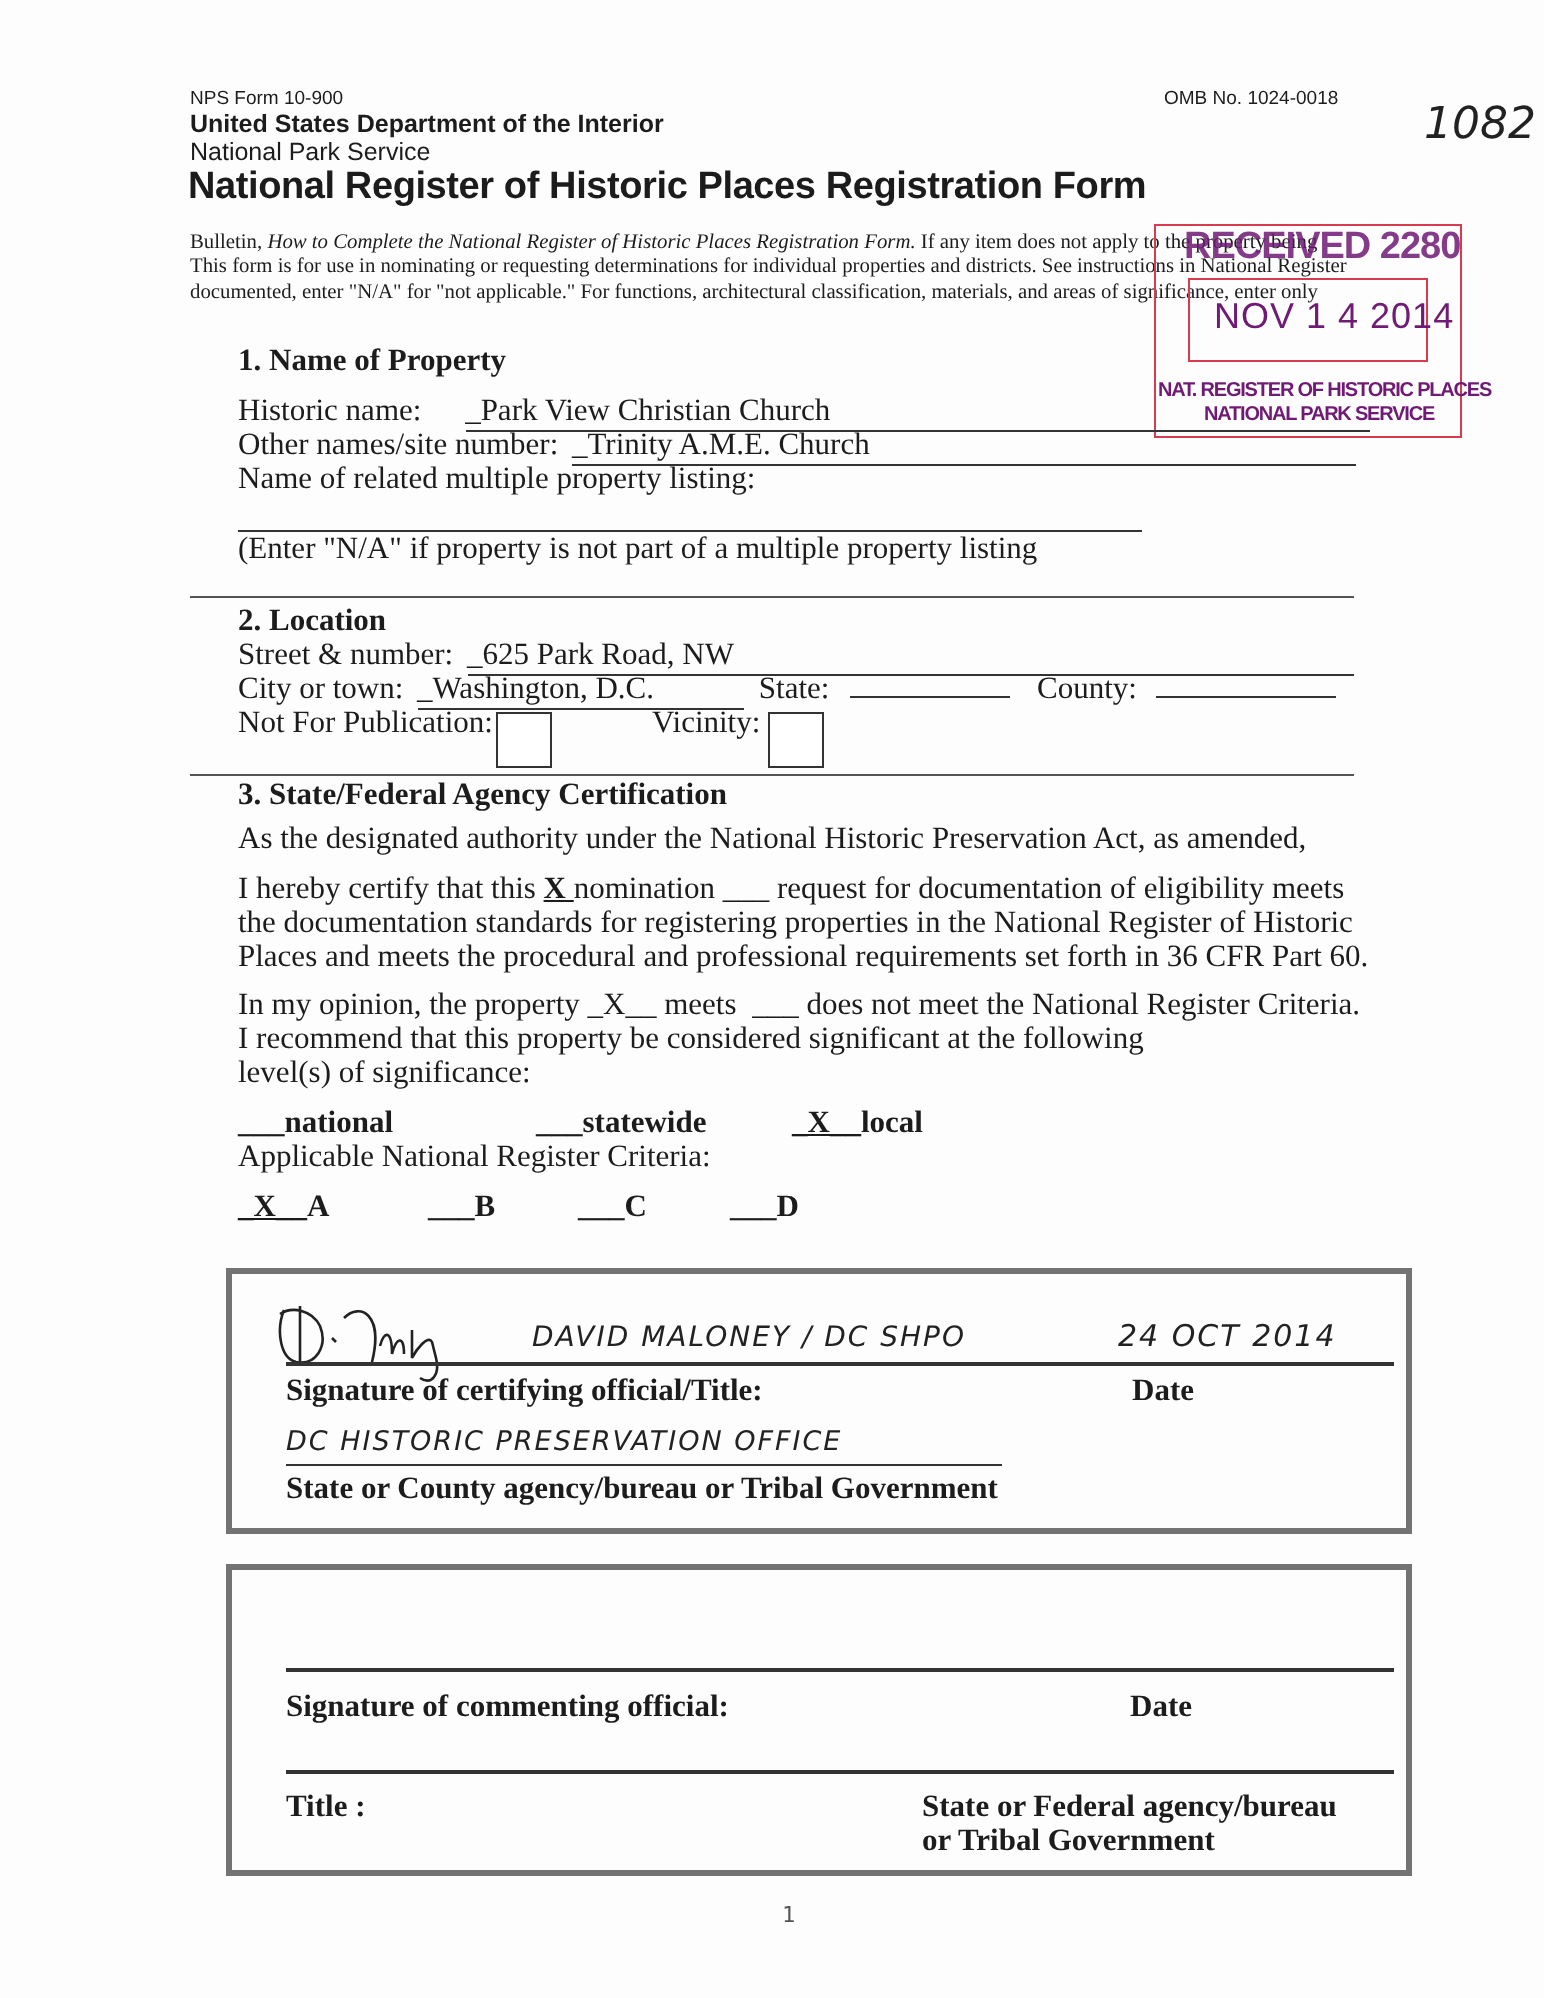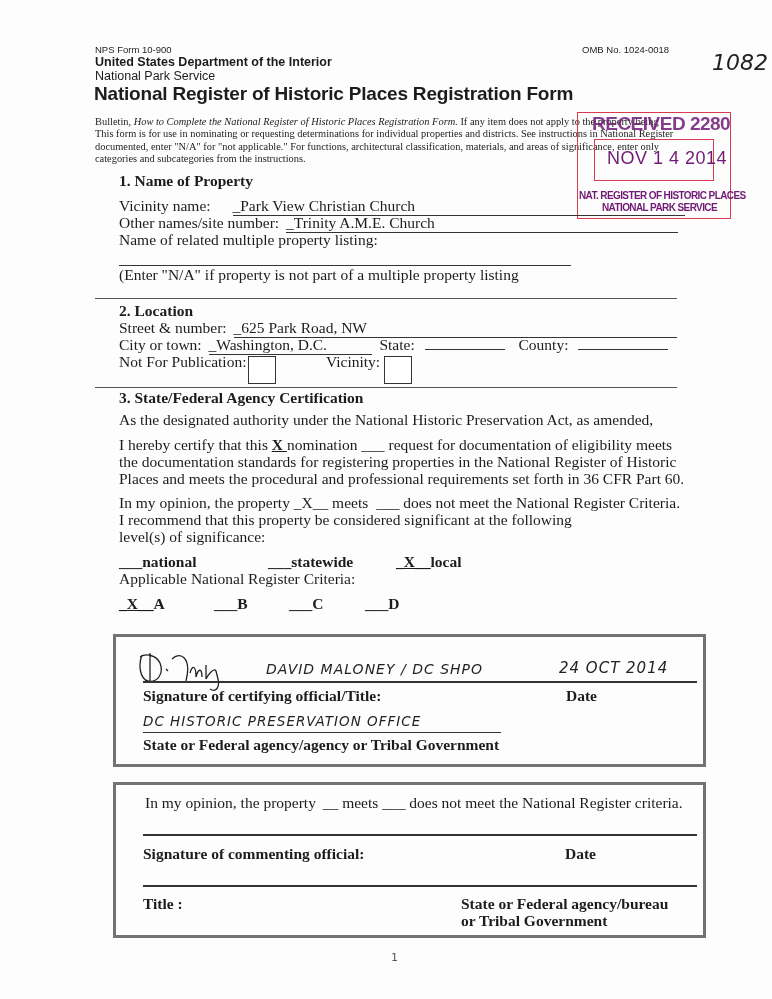--- a/index.html
+++ b/index.html
@@ -34,35 +34,34 @@
 <div class="abs sans" style="left:582px; top:44px; font-size:9.5px;">OMB No. 1024-0018</div>
 <div class="abs hand" style="left:712px; top:50px; font-size:22px; letter-spacing:0;">1082</div>
 <div class="abs sans bold" style="left:95px; top:55px; font-size:12.5px;">United States Department of the Interior</div>
 <div class="abs sans" style="left:95px; top:69px; font-size:12.5px;">National Park Service</div>
 <div class="abs sans bold" style="left:94px; top:83px; font-size:19px; letter-spacing:-0.2px;">National Register of Historic Places Registration Form</div>
 
 <div class="abs small-intro" style="left:95px; top:116px;">
   <div><span>Bulletin, </span><i>How to Complete the National Register of Historic Places Registration Form.</i><span>  If any item does not apply to the property being</span></div>
   <div>This form is for use in nominating or requesting determinations for individual properties and districts.  See instructions in National Register</div>
   <div>documented, enter "N/A" for "not applicable."  For functions, architectural classification, materials, and areas of significance, enter only</div>
-  <div>categories and subcategories from the instructions.</div>
 </div>
 
 <div class="stamp">
   <div class="abs bold" style="left:14px; top:0px; font-size:19px; letter-spacing:-0.5px; opacity:0.85;">RECEIVED 2280</div>
   <div class="inner">
     <div class="abs" style="left:12px; top:8px; font-size:18px; letter-spacing:0.5px;">NOV 1 4 2014</div>
   </div>
   <div class="abs bold" style="left:1px; top:77px; font-size:10px; letter-spacing:-0.6px;">NAT. REGISTER OF HISTORIC PLACES</div>
   <div class="abs bold" style="left:24px; top:89px; font-size:10px; letter-spacing:-0.6px;">NATIONAL PARK SERVICE</div>
 </div>
 
 <div class="abs body-text bold" style="left:119px; top:172px;">1.   Name of Property</div>
 <div class="abs body-text" style="left:119px; top:197px;">
-  <span>Vicinity name:</span>
+  <span>Historic name:</span>
   <span class="fill-line" style="width:452px; margin-left:18px;"><span>_Park View Christian Church</span></span>
 </div>
 <div class="abs body-text" style="left:119px; top:214px;">
   <span>Other names/site number:</span>
   <span class="fill-line" style="width:392px; margin-left:3px;"><span>_Trinity A.M.E. Church</span></span>
 </div>
 <div class="abs body-text" style="left:119px; top:231px;">Name of related multiple property listing:</div>
 <div class="hline dark" style="left:119px; top:265px; width:452px;"></div>
 <div class="abs body-text" style="left:119px; top:266px;">(Enter "N/A" if property is not part of a multiple property listing</div>
 
@@ -132,27 +131,24 @@
   <svg class="abs" style="left:20px; top:10px;" width="110" height="45" viewBox="0 0 110 45">
     <path d="M6 8 C2 18,4 32,12 34 C22 36,28 26,24 16 C20 8,10 6,4 10 M14 6 L14 34 M30 22 L32 24 M36 12 C44 4,56 10,50 34 M54 26 C56 18,60 18,60 30 C62 22,66 20,66 30 M70 18 L70 32 C72 28,78 20,80 24 L82 32 C84 40,80 46,74 42" fill="none" stroke="#222" stroke-width="1.3"></path>
   </svg>
   <div class="abs hand" style="left:150px; top:24px; font-size:14px;">DAVID MALONEY / DC SHPO</div>
   <div class="abs hand" style="left:443px; top:22px; font-size:15px;">24 OCT 2014</div>
   <div class="hline dark" style="left:27px; top:44px; width:554px; border-top-width:2px;"></div>
   <div class="abs body-text bold" style="left:27px; top:50px;">Signature of certifying official/Title:</div>
   <div class="abs body-text bold" style="left:450px; top:50px;">Date</div>
   <div class="abs hand" style="left:27px; top:76px; font-size:13.5px;">DC HISTORIC PRESERVATION OFFICE</div>
   <div class="hline dark" style="left:27px; top:95px; width:358px;"></div>
-  <div class="abs body-text bold" style="left:27px; top:99px;">State or Federal agency/agency or Tribal Government</div>
+  <div class="abs body-text bold" style="left:27px; top:99px;">State or County agency/bureau or Tribal Government</div>
 </div>
 
 <div class="box" style="left:113px; top:782px; width:587px; height:150px;">
-  <div class="abs body-text" style="left:29px; top:9px;">
-    <span>In my opinion, the property </span><span style="margin-left:3px;">__</span><span> meets </span><span>___</span><span> does not meet the National Register criteria.</span>
-  </div>
   <div class="hline dark" style="left:27px; top:49px; width:554px; border-top-width:2px;"></div>
   <div class="abs body-text bold" style="left:27px; top:60px;">Signature of commenting official:</div>
   <div class="abs body-text bold" style="left:449px; top:60px;">Date</div>
   <div class="hline dark" style="left:27px; top:100px; width:554px; border-top-width:2px;"></div>
   <div class="abs body-text bold" style="left:27px; top:110px;">Title :</div>
   <div class="abs body-text bold" style="left:345px; top:110px;">State or Federal agency/bureau</div>
   <div class="abs body-text bold" style="left:345px; top:127px;">or Tribal Government</div>
 </div>
 
 <div class="abs" style="left:391px; top:951px; font-size:11px; font-family:'DejaVu Sans Mono', monospace; color:#555;">1</div>

